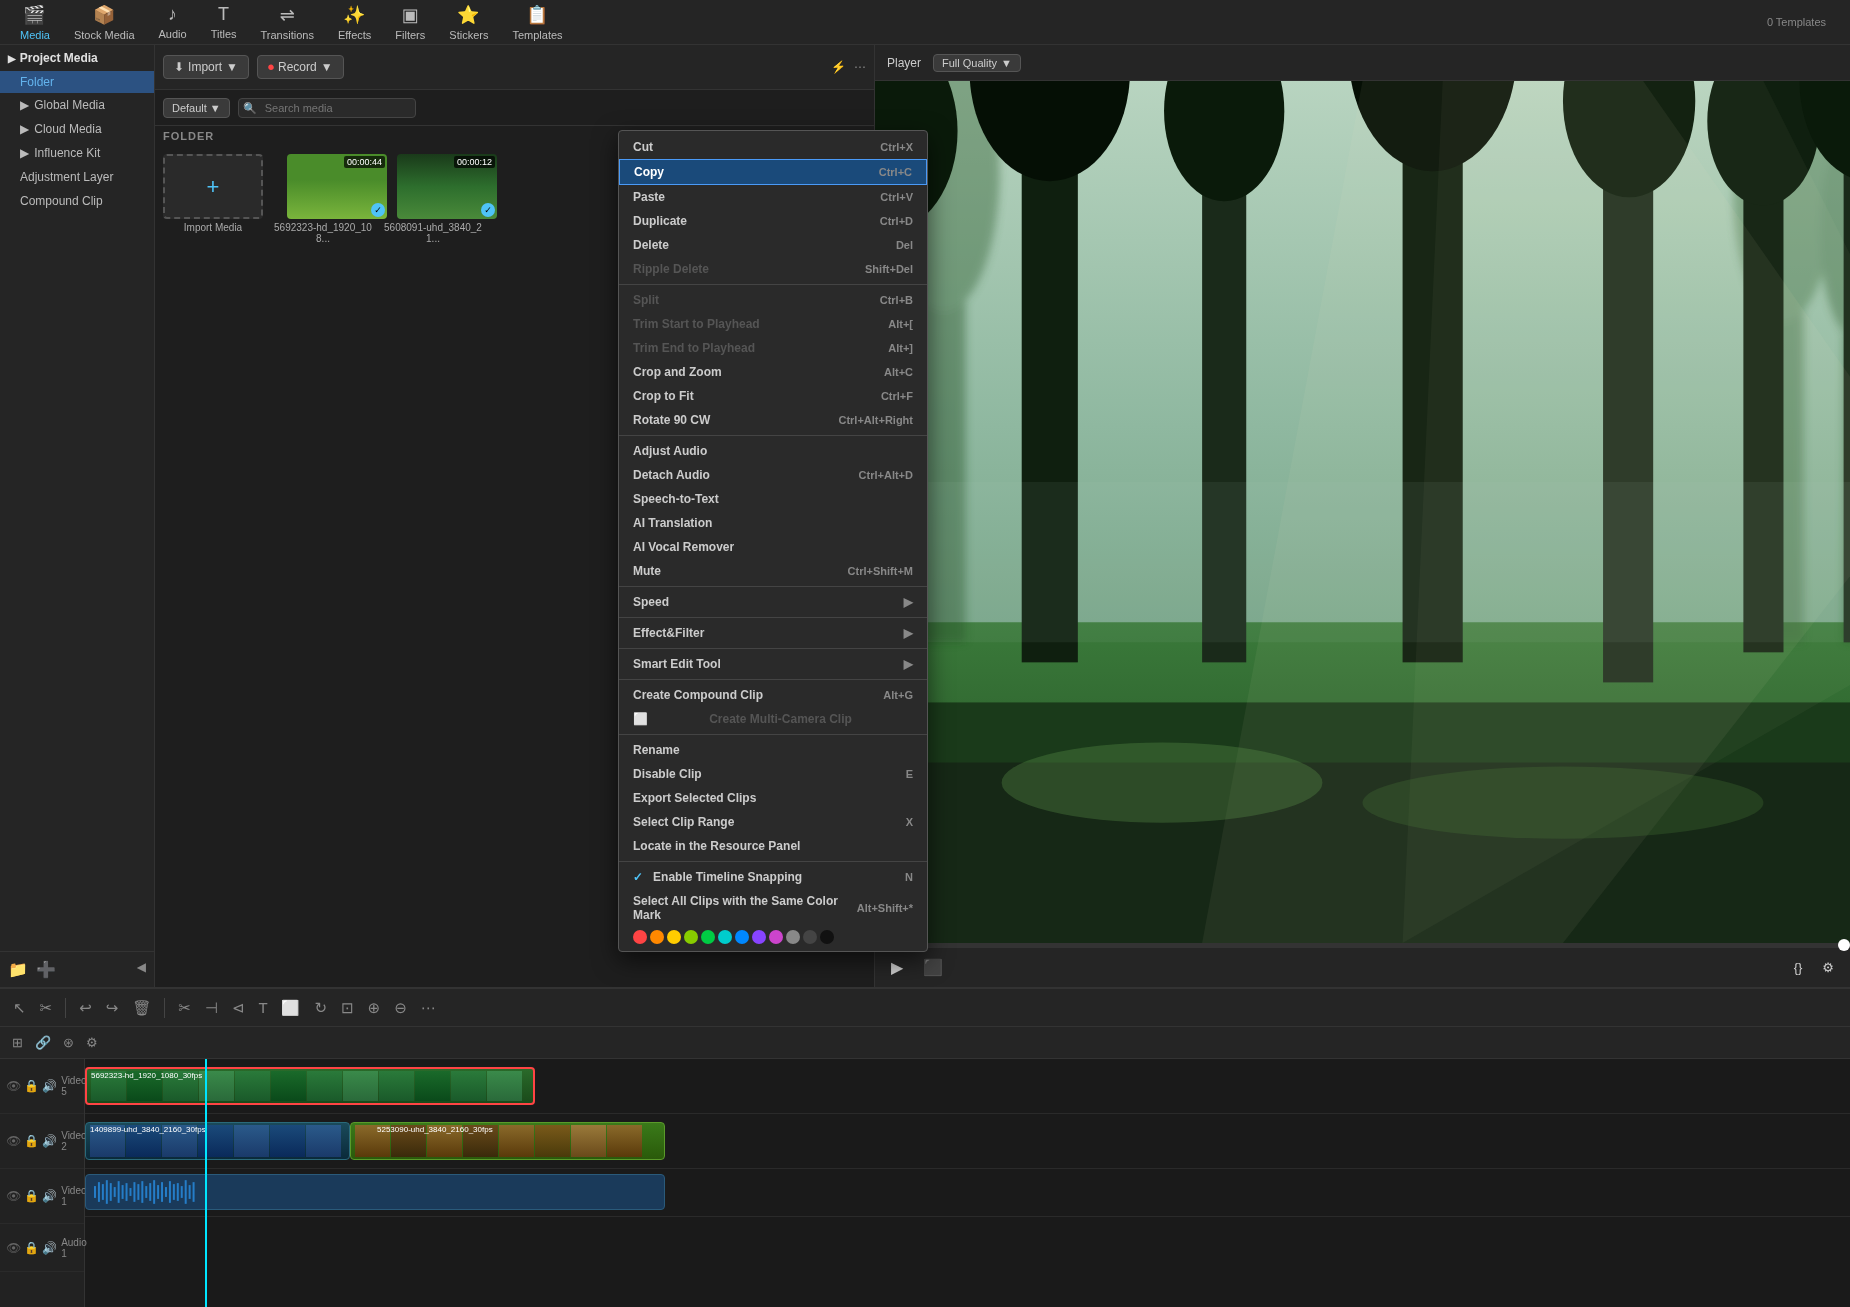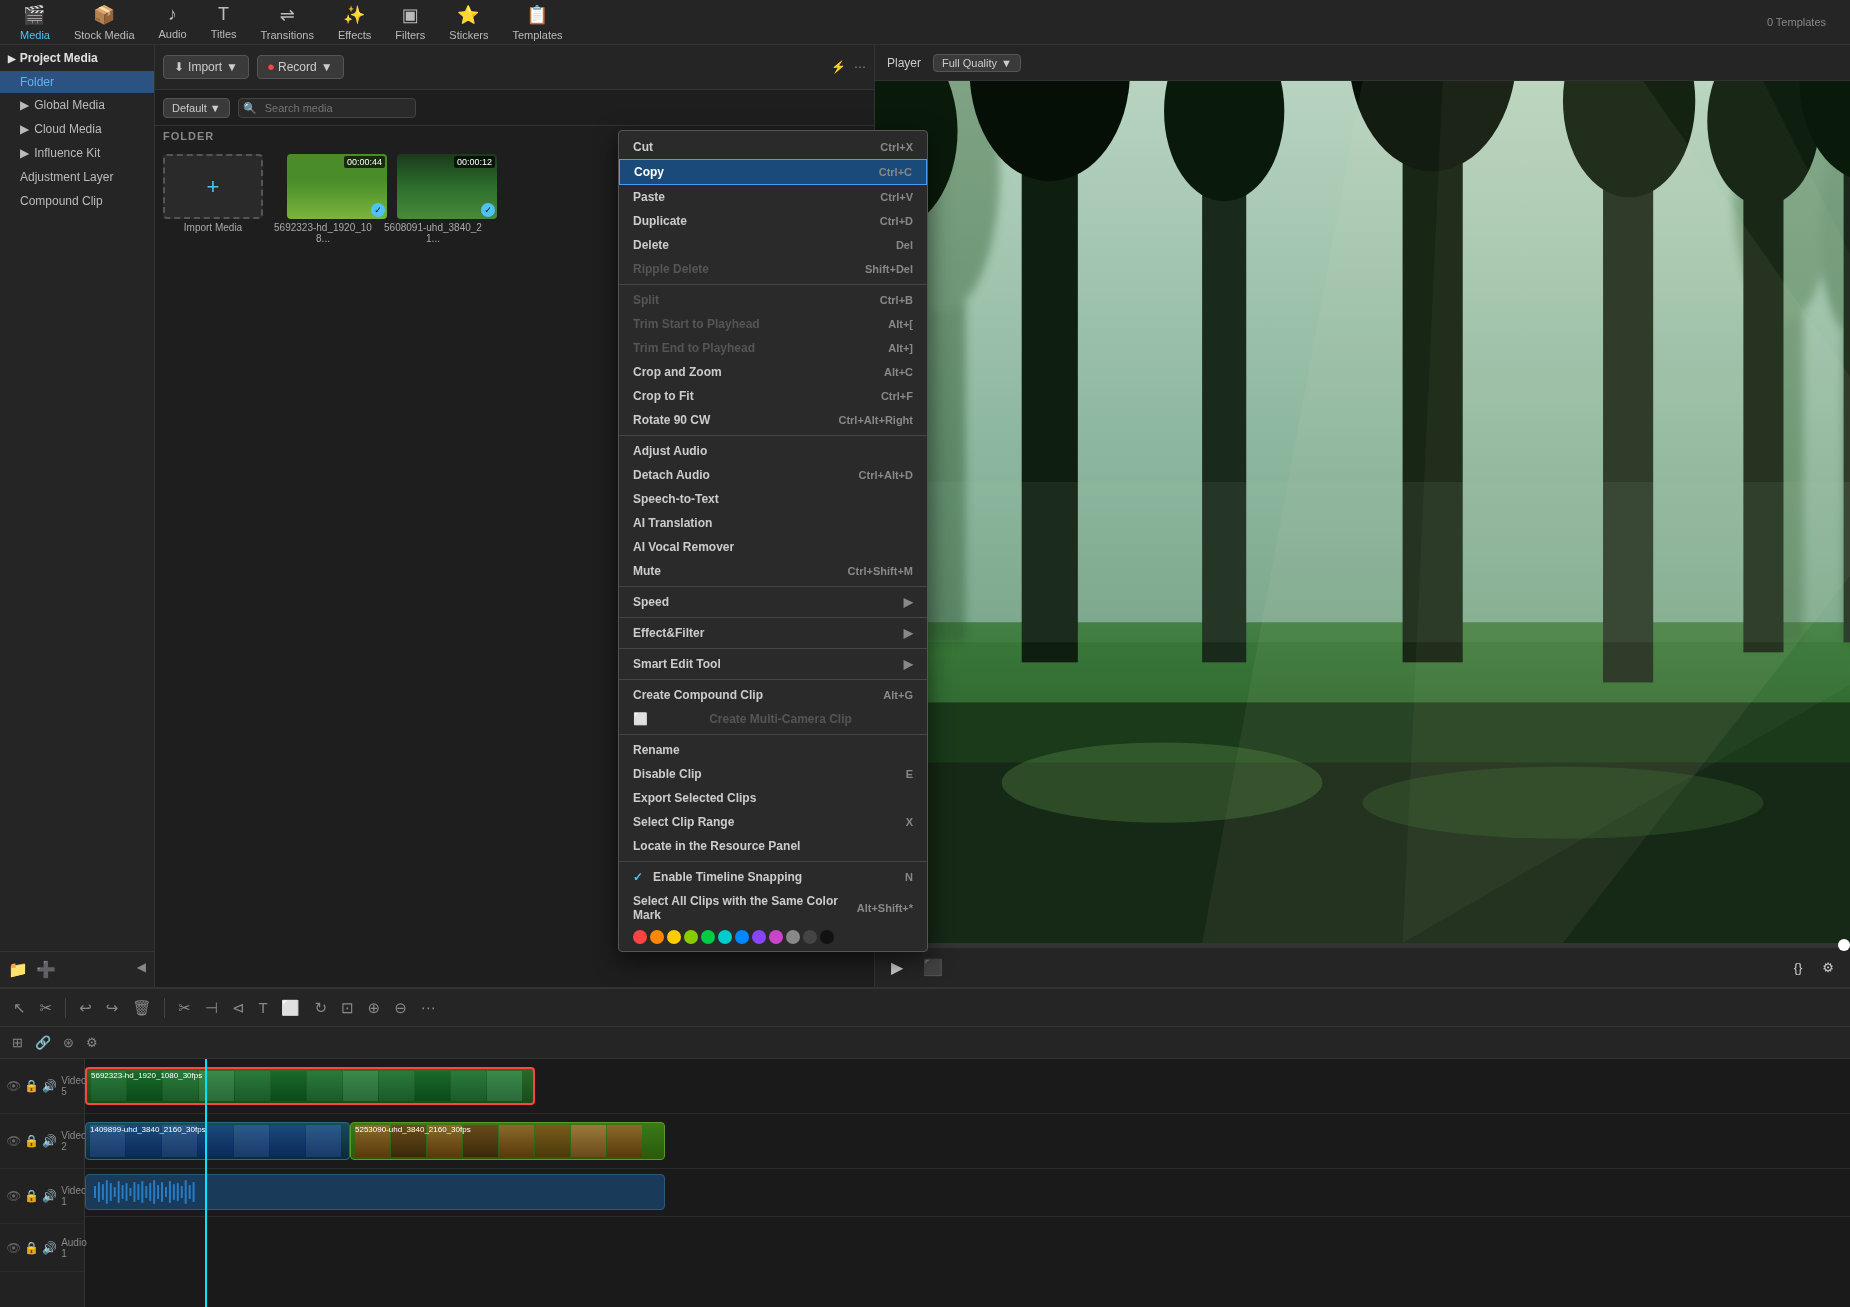--- a/index.html
+++ b/index.html
@@ -1033,21 +1033,21 @@
             <div style="display:flex; height:100%; gap:1px; overflow:hidden;">
               <div style="width:35px; height:100%; background:linear-gradient(to bottom,#8a6a2a,#5a3a0a);"></div>
               <div style="width:35px; height:100%; background:linear-gradient(to bottom,#6a4a1a,#3a2a0a);"></div>
               <div style="width:35px; height:100%; background:linear-gradient(to bottom,#8a6a2a,#5a3a0a);"></div>
               <div style="width:35px; height:100%; background:linear-gradient(to bottom,#6a4a1a,#3a2a0a);"></div>
               <div style="width:35px; height:100%; background:linear-gradient(to bottom,#8a6a2a,#5a3a0a);"></div>
               <div style="width:35px; height:100%; background:linear-gradient(to bottom,#7a5a1a,#4a3a0a);"></div>
               <div style="width:35px; height:100%; background:linear-gradient(to bottom,#9a7a3a,#6a4a1a);"></div>
               <div style="width:35px; height:100%; background:linear-gradient(to bottom,#8a6a2a,#5a3a0a);"></div>
             </div>
-            <span style="position:absolute; top:2px; left:4px; font-size:8px; color:#fff; white-space:nowrap;">5253090-uhd_3840_2160_30fps</span>
+            <span style="position:absolute; top:2px; left:4px; font-size:8px; color:#fff; white-space:nowrap;padding-left:22px;">5253090-uhd_3840_2160_30fps</span>
           </div>
         </div>
 
         <div class="track-row" style="height:48px;">
           <div class="clip clip-audio" style="left:0; width:580px; top:5px; height:36px;">
             <div style="display:flex; align-items:center; height:100%; padding: 0 4px;">
               <svg width="570" height="28" viewBox="0 0 570 28">
                 <g fill="#2a9af7" opacity="0.7">
 
                   <rect x="0" y="8" width="2" height="12"></rect>

